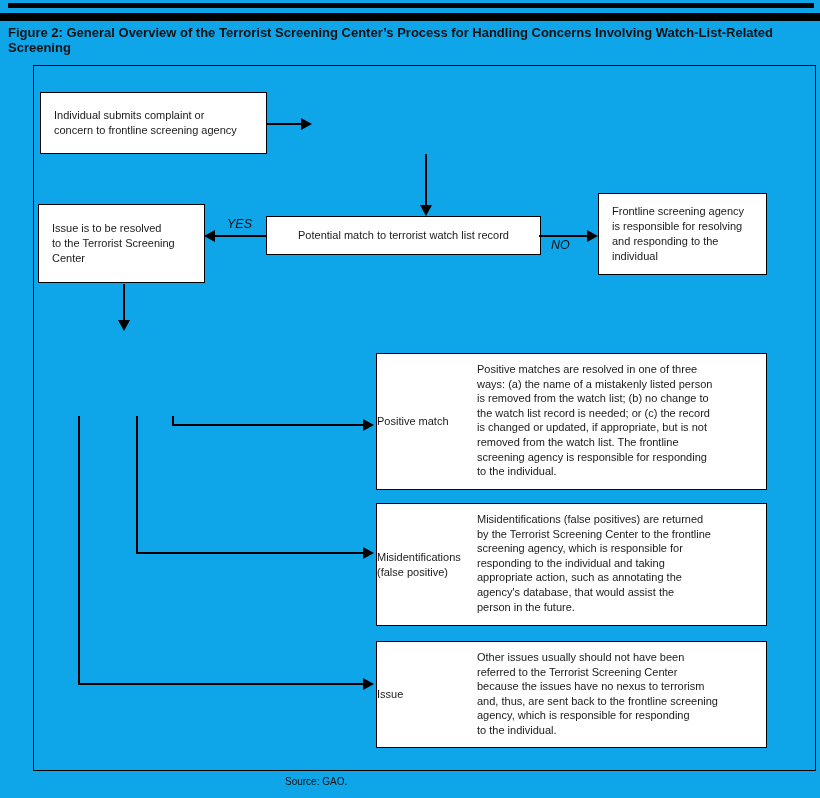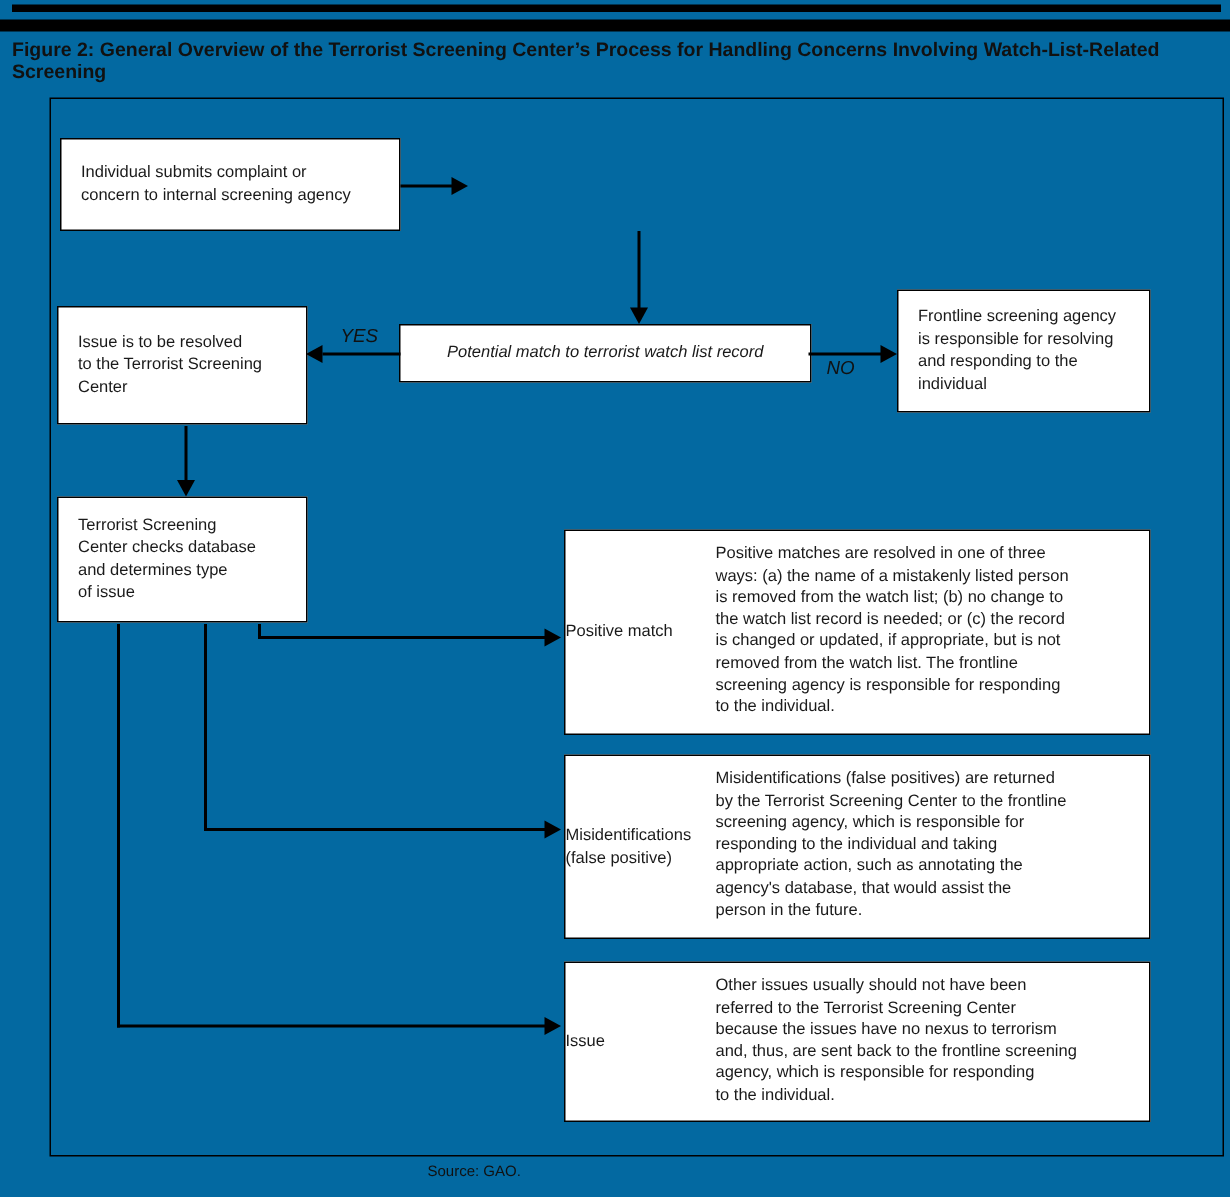--- a/index.html
+++ b/index.html
@@ -1,18 +1,18 @@
 <!DOCTYPE html>
 <html><head>
 <meta charset="utf-8">
 <style>
   html, body { margin:0; padding:0; background:#ffffff; }
   .page {
     position:relative; width:820px; height:798px;
-    background:#0369a1; overflow:hidden;
+    background:#0ea5e9; overflow:hidden;
     font-family:"Liberation Sans", sans-serif;
     color:#1a1a1a;
   }
   .rule { position:absolute; background:#000; }
   .rule-thin  { left:8px;  top:3px;  width:806px; height:5px; }
   .rule-thick { left:0px;  top:13px; width:820px; height:8px; }
   .figure-title {
     position:absolute; left:8px; top:25px; width:806px;
     font-size:13px; font-weight:bold; line-height:15px; color:#111;
   }
@@ -20,21 +20,21 @@
     position:absolute; left:33px; top:65px; width:783px; height:706px;
     border:1px solid #000; box-sizing:border-box;
   }
   .node {
     position:absolute; box-sizing:border-box;
     border:1.5px solid #000; background:#fff;
     display:flex; align-items:center;
     font-size:11px; line-height:15px; white-space:pre-line;
     padding-left:13px; padding-right:4px;
   }
-  .node.center { justify-content:center; text-align:center; padding-left:4px;font-style:italic; }
+  .node.center { justify-content:center; text-align:center; padding-left:4px; }
   .n-b1  { left:40px;  top:92px;  width:227px; height:62px; }
   .n-b2  { left:312px; top:92px;  width:230px; height:62px; }
   .n-pm  { left:266px; top:216px; width:275px; height:39px; }
   .n-iss { left:38px;  top:204px; width:167px; height:79px; }
   .n-fr  { left:598px; top:193px; width:169px; height:82px; }
   .n-tsc { left:38px;  top:331px; width:167px; height:84px; }
   .outcome {
     position:absolute; box-sizing:border-box; left:376px; width:391px;
     border:1.5px solid #000; background:#fff; display:flex;
   }
@@ -63,33 +63,29 @@
 <div class="page">
 
   <div class="rule rule-thin"></div>
   <div class="rule rule-thick"></div>
 
   <div class="figure-title">Figure 2: General Overview of the Terrorist Screening Center’s Process for Handling Concerns Involving Watch-List-Related Screening</div>
 
   <div class="frame"></div>
 
   <div class="node n-b1">Individual submits complaint or
-concern to internal screening agency</div>
+concern to frontline screening agency</div>
   <div class="node n-pm center">Potential match to terrorist watch list record</div>
   <div class="node n-iss">Issue is to be resolved
 to the Terrorist Screening
 Center</div>
   <div class="node n-fr">Frontline screening agency
 is responsible for resolving
 and responding to the
 individual</div>
-  <div class="node n-tsc">Terrorist Screening
-Center checks database
-and determines type
-of issue</div>
 
   <div class="line" style="left:267px; top:123px; width:35px; height:2px;"></div>
   <div class="arr right" style="left:301px; top:118px;"></div>
 
   <div class="line" style="left:425px; top:154px; width:2px; height:52px;"></div>
   <div class="arr down" style="left:420px; top:205px;"></div>
 
   <div class="line" style="left:215px; top:235px; width:52px; height:2px;"></div>
   <div class="arr left" style="left:204px; top:230px;"></div>
   <div class="edge-label" style="left:227px; top:217px;">YES</div>

